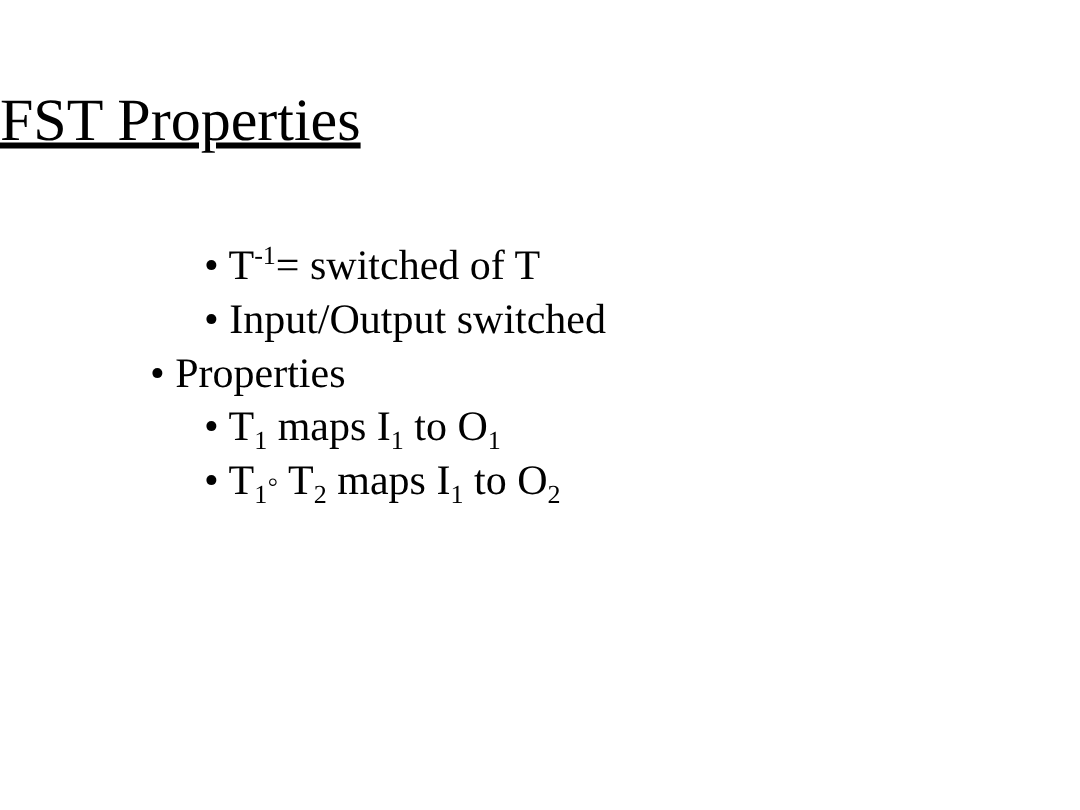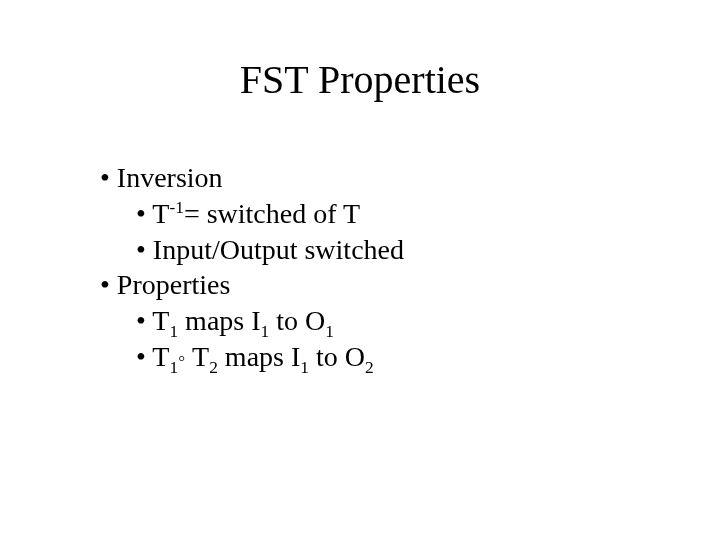--- a/index.html
+++ b/index.html
@@ -15,23 +15,23 @@
     width: 720px;
     height: 540px;
     position: relative;
     box-sizing: border-box;
   }
   .title {
     position: absolute;
     top: 56px;
     left: 0;
     width: 100%;
-    text-align: center;
     font-size: 40px;
     font-weight: 400;
+    text-decoration: underline;
   }
   .body {
     position: absolute;
     top: 160px;
     left: 100px;
     font-size: 28px;
     line-height: 1.28;
   }
   .l1 {
     margin-left: 0;
@@ -55,24 +55,20 @@
   }
 </style>
 </head>
 <body>
 
 <div class="slide">
   <div class="title">FST Properties</div>
 
   <div class="body">
 
-    <div class="l1">
-      <span>•</span>
-      <span>Inversion</span>
-    </div>
 
     <div class="l2">
       <span>•</span>
       <span>T</span><span class="sup">-1</span><span>= switched of T</span>
     </div>
 
     <div class="l2">
       <span>•</span>
       <span>Input/Output switched</span>
     </div>

